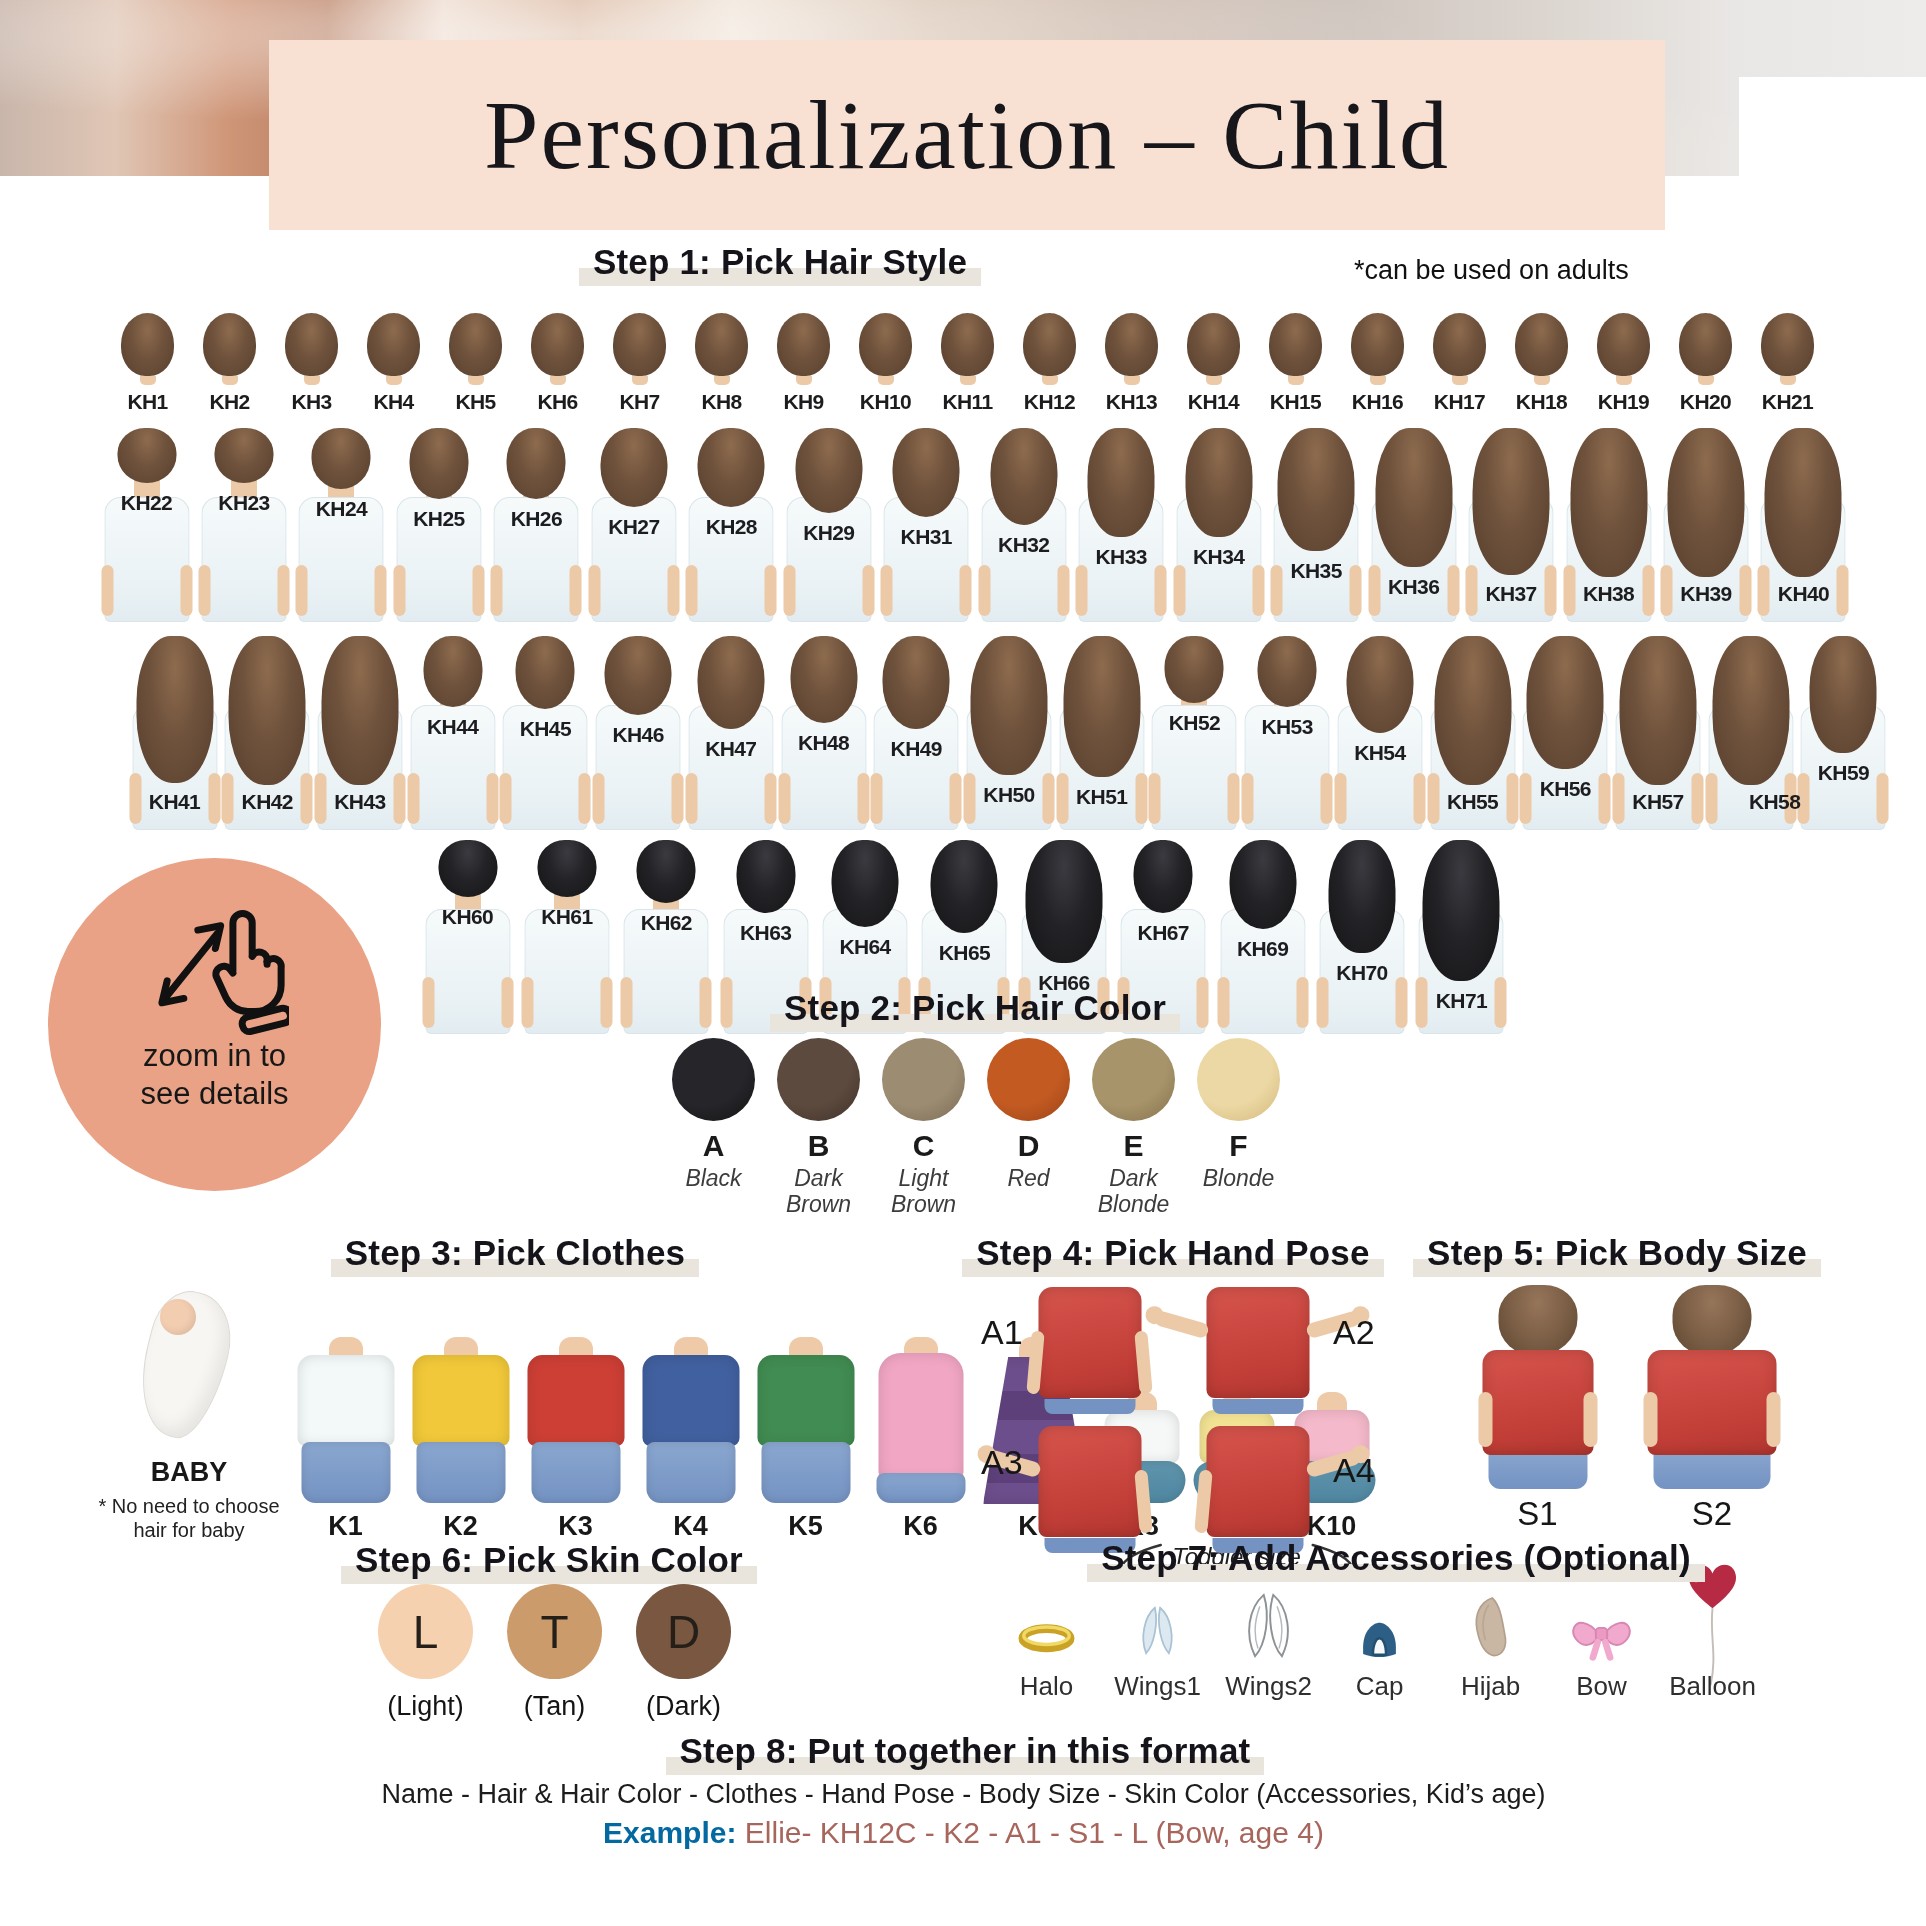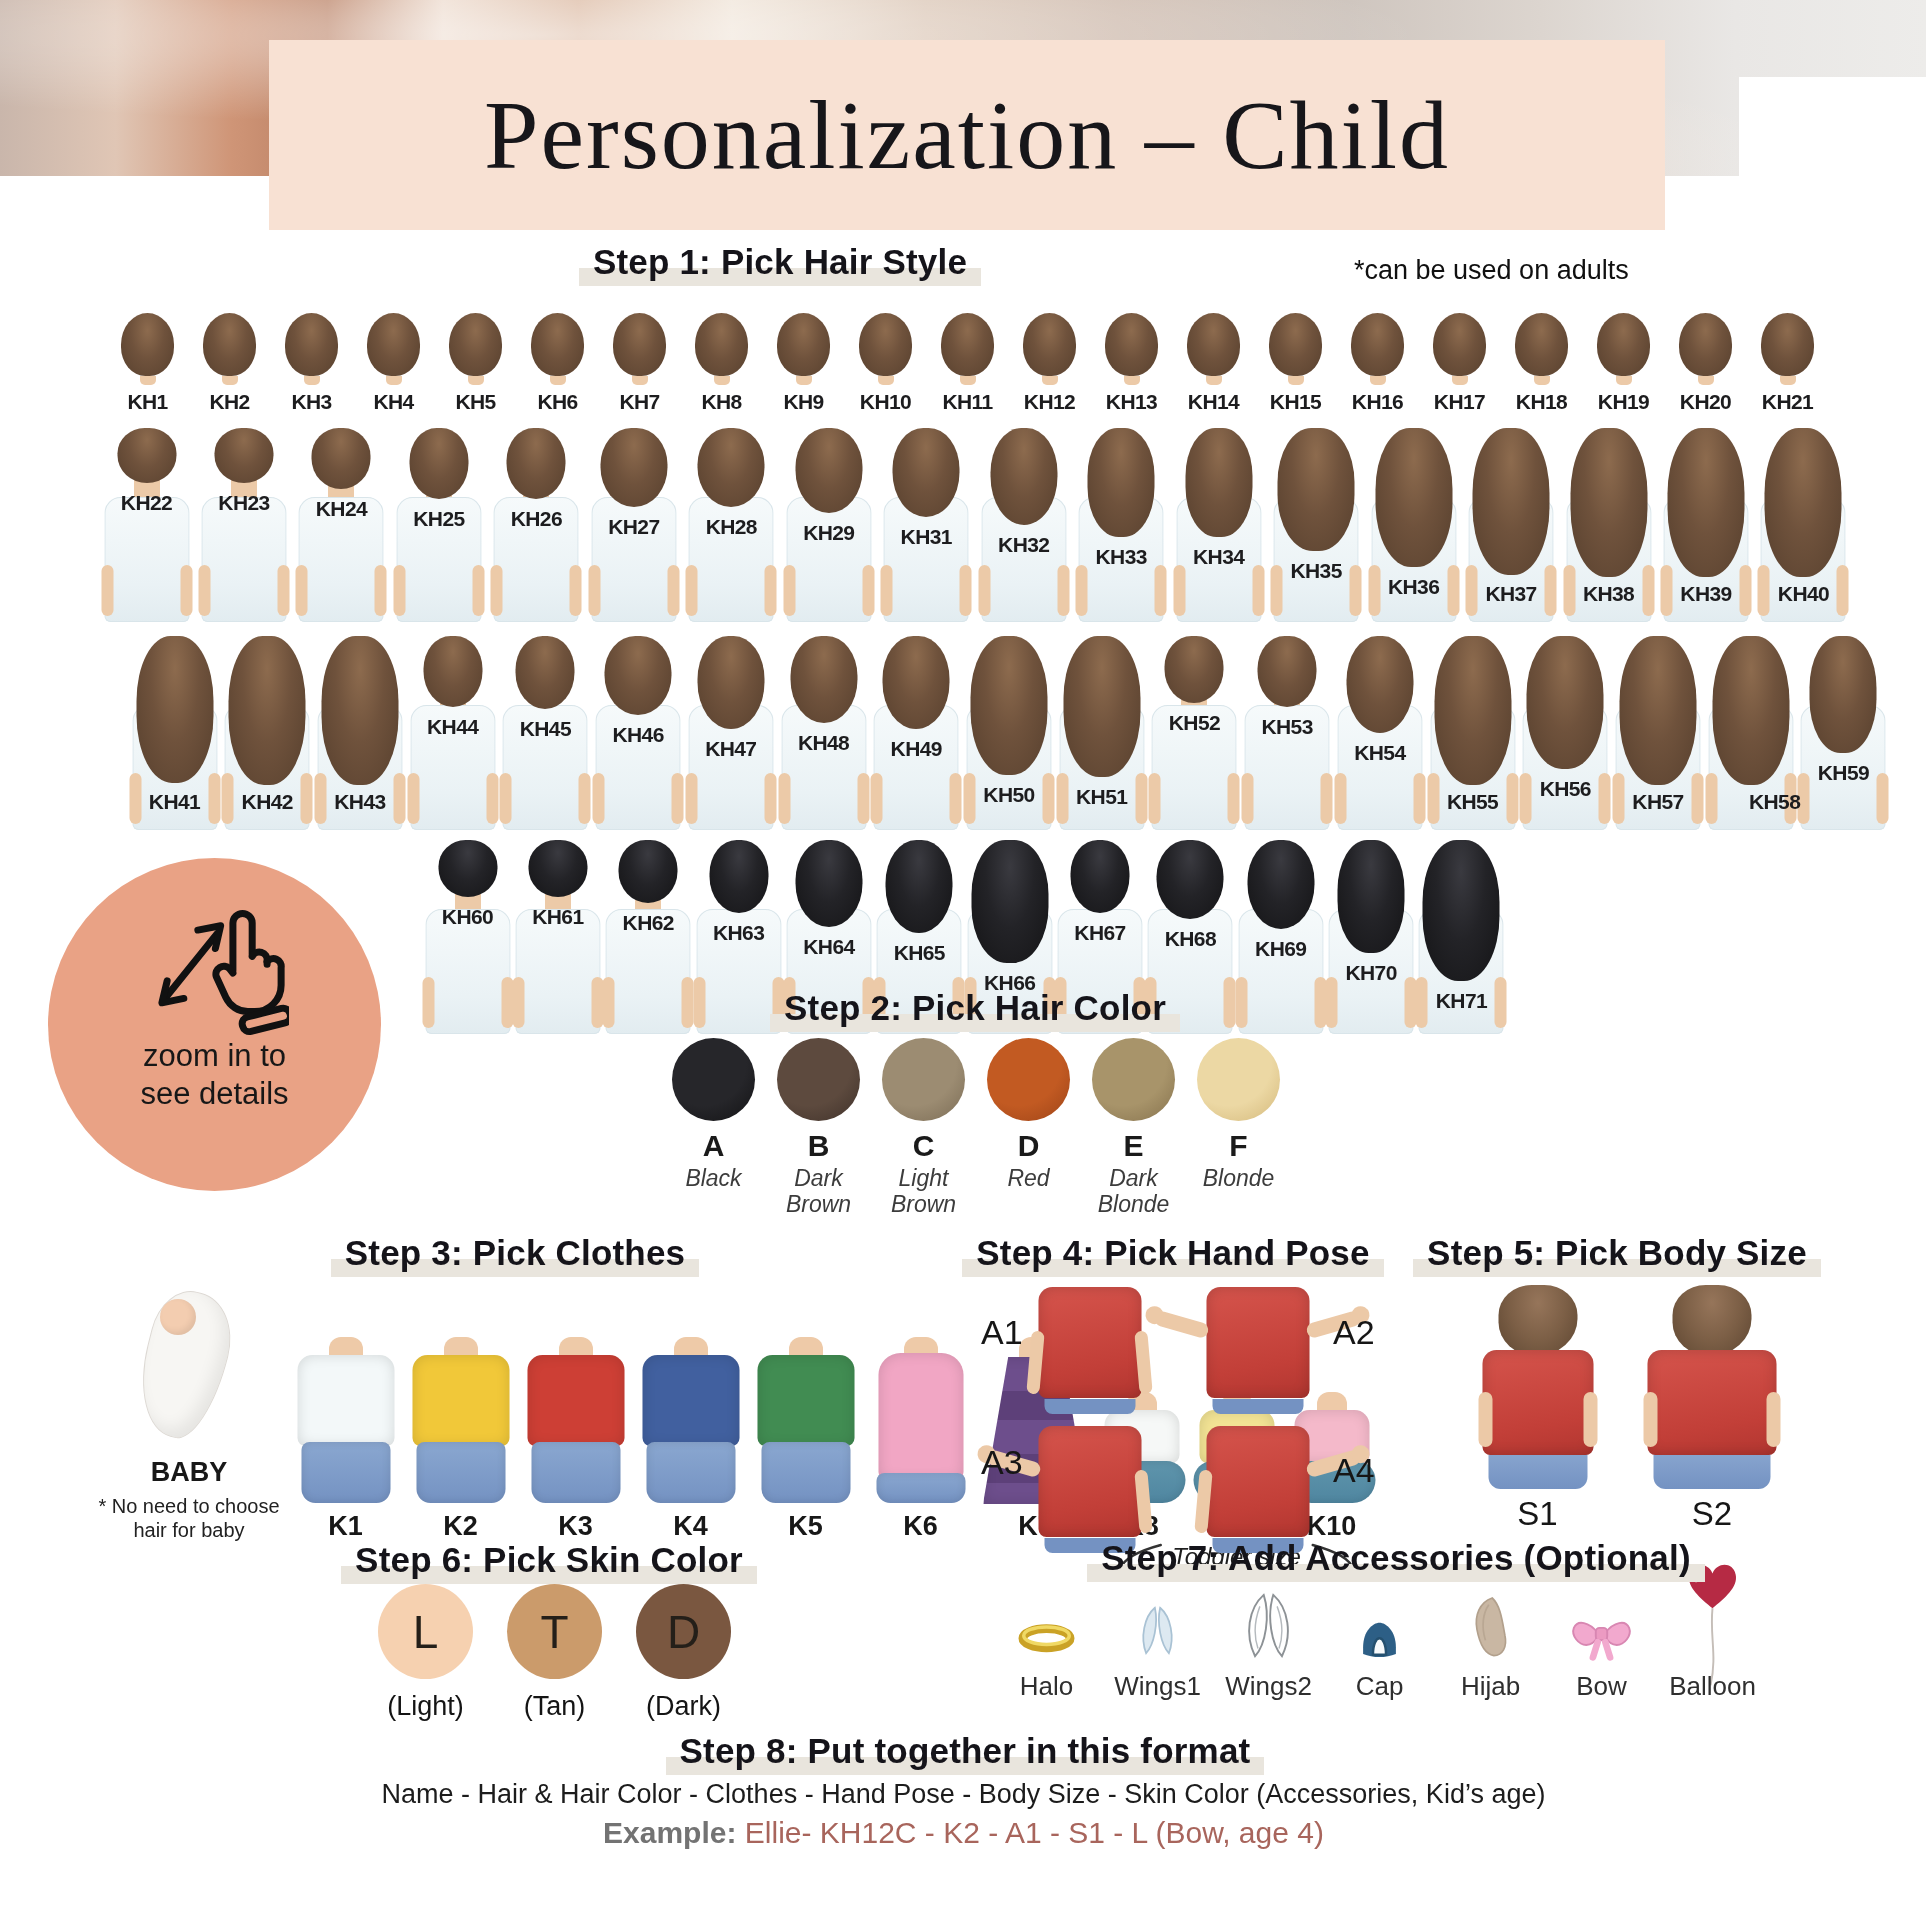--- a/index.html
+++ b/index.html
@@ -114,21 +114,21 @@
 
   
   .acc-row{position:absolute;left:992px;top:1574px;display:flex;gap:2px;z-index:2;}
   .acc-col{width:109px;display:flex;flex-direction:column;align-items:center;}
   .acc-icon{height:91px;display:flex;align-items:flex-end;justify-content:center;}
   .acc-lbl{font-size:26px;color:#2f2f2f;margin-top:6px;}
 
   
   .format-line{position:absolute;left:0;right:0;top:1779px;text-align:center;font-size:27px;color:#1c1c1c;z-index:2;}
   .example-line{position:absolute;left:0;right:0;top:1816px;text-align:center;font-size:30px;z-index:2;}
-  .example-prefix{color:#737373;font-weight:600;}
+  .example-prefix{color:#0369a1;font-weight:600;}
   .example-value{color:#a8655c;font-weight:500;}
 </style>
 </head>
 <body>
 
 <div class="photo-strip"></div>
 <div class="banner">
   <div class="title">Personalization – Child</div>
 </div>
 
@@ -517,26 +517,20 @@
         <div class="hsf-neck"></div>
         <div class="hsf-shirt"></div>
         <div class="hsf-hair" style="width: 77px; height: 123px; border-radius: 44% 44% 46% 46%; background: radial-gradient(at 50% 22%, rgb(58, 58, 64) 0%, rgb(35, 35, 39) 45%, rgb(20, 20, 22) 100%);"></div>
         <div class="hsf-lbl" style="top: 131px;">KH66</div>
       </div>
       <div class="hsf">
         <div class="hsf-neck"></div>
         <div class="hsf-shirt"></div>
         <div class="hsf-hair" style="width: 59px; height: 73px; border-radius: 46% 46% 50% 50%; background: radial-gradient(at 50% 22%, rgb(58, 58, 64) 0%, rgb(35, 35, 39) 45%, rgb(20, 20, 22) 100%);"></div>
         <div class="hsf-lbl" style="top: 81px;">KH67</div>
-      </div>
-      <div class="hsf">
-        <div class="hsf-neck"></div>
-        <div class="hsf-shirt"></div>
-        <div class="hsf-hair" style="width: 67px; height: 79px; border-radius: 46% 46% 50% 50%; background: radial-gradient(at 50% 22%, rgb(58, 58, 64) 0%, rgb(35, 35, 39) 45%, rgb(20, 20, 22) 100%);"></div>
-        <div class="hsf-lbl" style="top: 87px;">KH68</div>
       </div>
       <div class="hsf">
         <div class="hsf-neck"></div>
         <div class="hsf-shirt"></div>
         <div class="hsf-hair" style="width: 67px; height: 89px; border-radius: 46% 46% 50% 50%; background: radial-gradient(at 50% 22%, rgb(58, 58, 64) 0%, rgb(35, 35, 39) 45%, rgb(20, 20, 22) 100%);"></div>
         <div class="hsf-lbl" style="top: 97px;">KH69</div>
       </div>
       <div class="hsf">
         <div class="hsf-neck"></div>
         <div class="hsf-shirt"></div>

